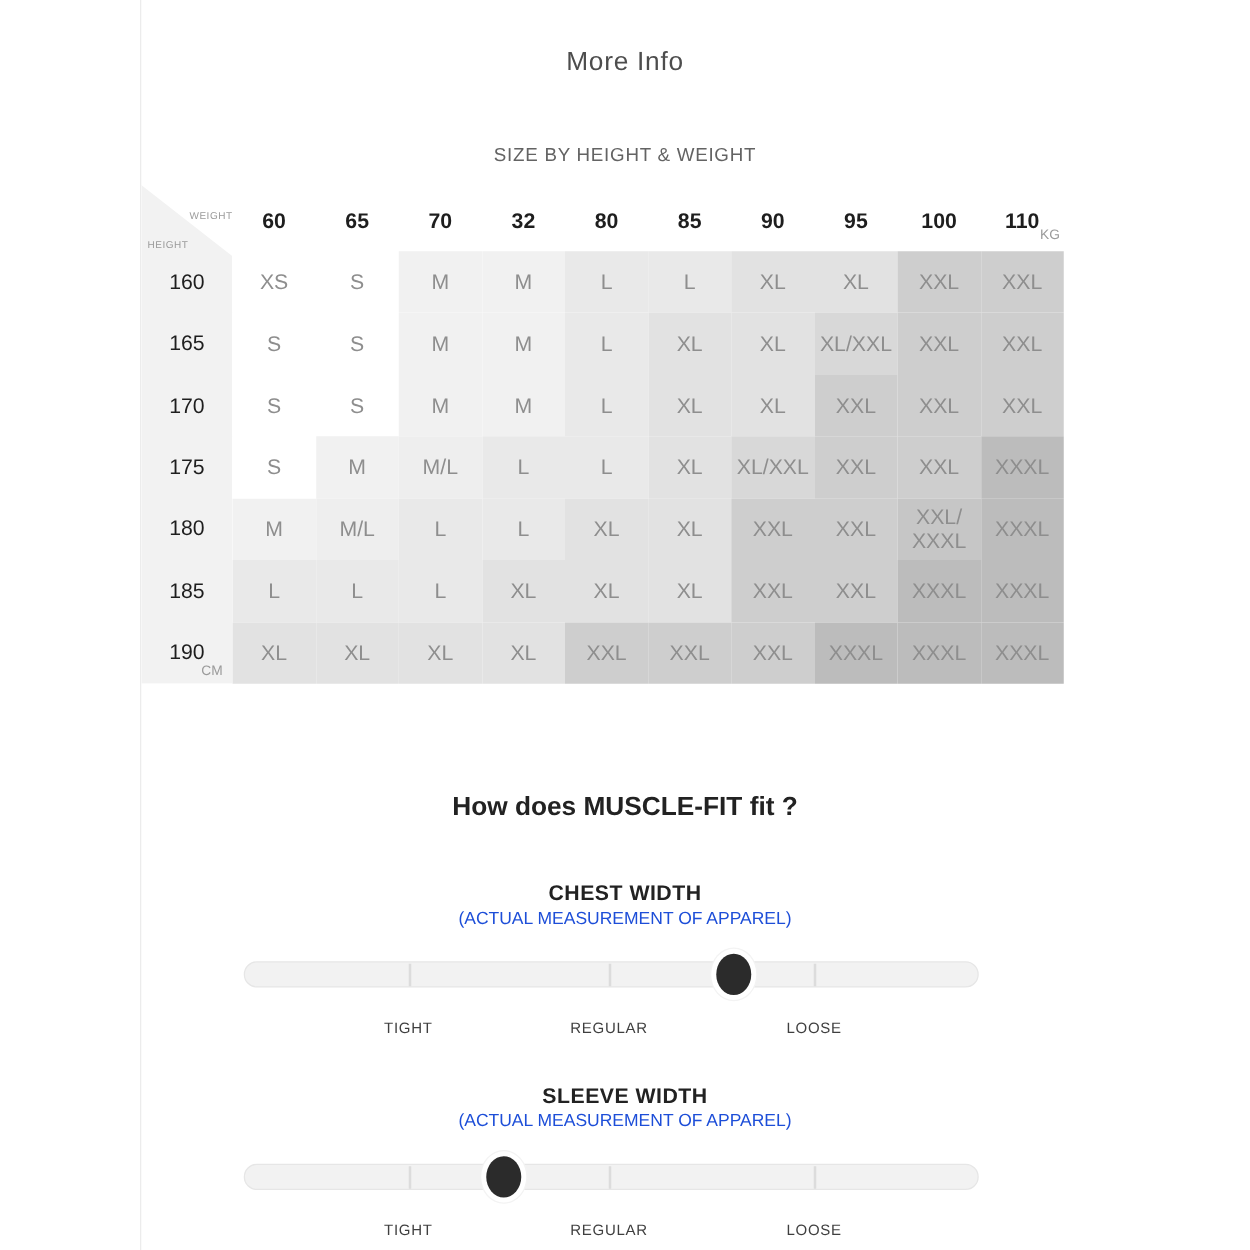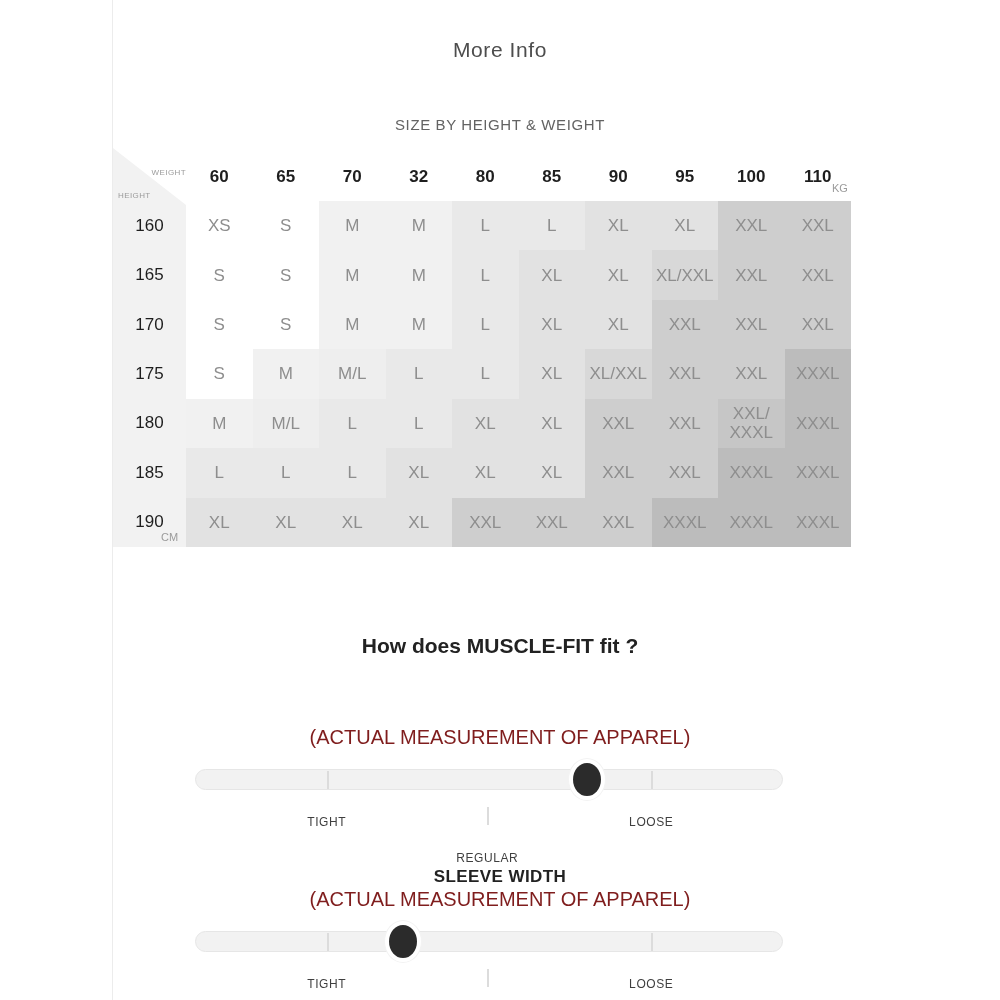--- a/index.html
+++ b/index.html
@@ -23,26 +23,26 @@
   .height-col{position:absolute;left:113px;top:201px;width:73px;}
   .hcell{height:49.43px;display:flex;align-items:center;justify-content:center;
          font-weight:normal;font-size:17px;color:#1e1e1e;}
   .cells{position:absolute;left:186px;top:201px;width:665px;
          display:grid;grid-template-columns:repeat(10,1fr);grid-auto-rows:49.43px;}
   .scell{display:flex;align-items:center;justify-content:center;text-align:center;
          font-size:17px;line-height:19px;color:#8e8e8e;}
   .fit-title{top:634px;font-size:21px;font-weight:bold;color:#222;}
   .fit-subtitle{top:657px;font-size:15px;color:#575757;}
   .slider-name{font-size:17px;font-weight:bold;color:#222;letter-spacing:.4px;}
-  .slider-note{font-size:20px;color:#7f1d1d;}
+  .slider-note{font-size:14px;color:#1d4ed8;}
   .slider{position:absolute;left:195px;width:588px;height:70px;}
   .track{position:absolute;left:0;top:0;width:100%;height:21px;background:var(--track,#f2f2f2);
          border:1px solid var(--track-border,#e6e6e6);border-radius:11px;box-sizing:border-box;}
   .tick{position:absolute;top:2px;width:2px;height:18px;background:var(--tick,#dcdcdc);}
-  .t1{left:22.4%;} .t2{left:49.7%;margin-top:36px;} .t3{left:77.6%;}
+  .t1{left:22.4%;} .t2{left:49.7%;} .t3{left:77.6%;}
   .dot{position:absolute;top:-6px;width:28px;height:33px;border-radius:50%;
        background:var(--dot,#2b2b2b);box-shadow:0 0 0 4px #ffffff,0 0 0 5px #f3f3f3;
        transform:translateX(-50%);}
   .scale-label{position:absolute;top:46px;transform:translateX(-50%);
                font-size:12px;color:#3f3f3f;letter-spacing:.6px;white-space:nowrap;}
 </style>
 </head>
 <body>
 
 <div class="canvas" style="--dot: #2b2b2b; --track: #f2f2f2; --track-border: #e6e6e6; --tick: #dcdcdc;">
@@ -145,20 +145,21 @@
       <div class="scell" style="background: rgb(206, 206, 206);">XXL</div>
       <div class="scell" style="background: rgb(206, 206, 206);">XXL</div>
       <div class="scell" style="background: rgb(206, 206, 206);">XXL</div>
       <div class="scell" style="background: rgb(188, 188, 188);">XXXL</div>
       <div class="scell" style="background: rgb(188, 188, 188);">XXXL</div>
       <div class="scell" style="background: rgb(188, 188, 188);">XXXL</div>
     </div>
 
   <div class="center fit-title">How does MUSCLE-FIT fit ?</div>
 
+  <div class="center slider-name" style="top:705px">CHEST WIDTH</div>
   <div class="center slider-note" style="top:726px">(ACTUAL MEASUREMENT OF APPAREL)</div>
   <div class="slider" style="top:769px">
     <div class="track"></div>
     <div class="tick t1"></div>
     <div class="tick t2"></div>
     <div class="tick t3"></div>
     <div class="dot" style="left: 66.7%;"></div>
     <span class="scale-label t1">TIGHT</span>
     <span class="scale-label t2">REGULAR</span>
     <span class="scale-label t3">LOOSE</span>

